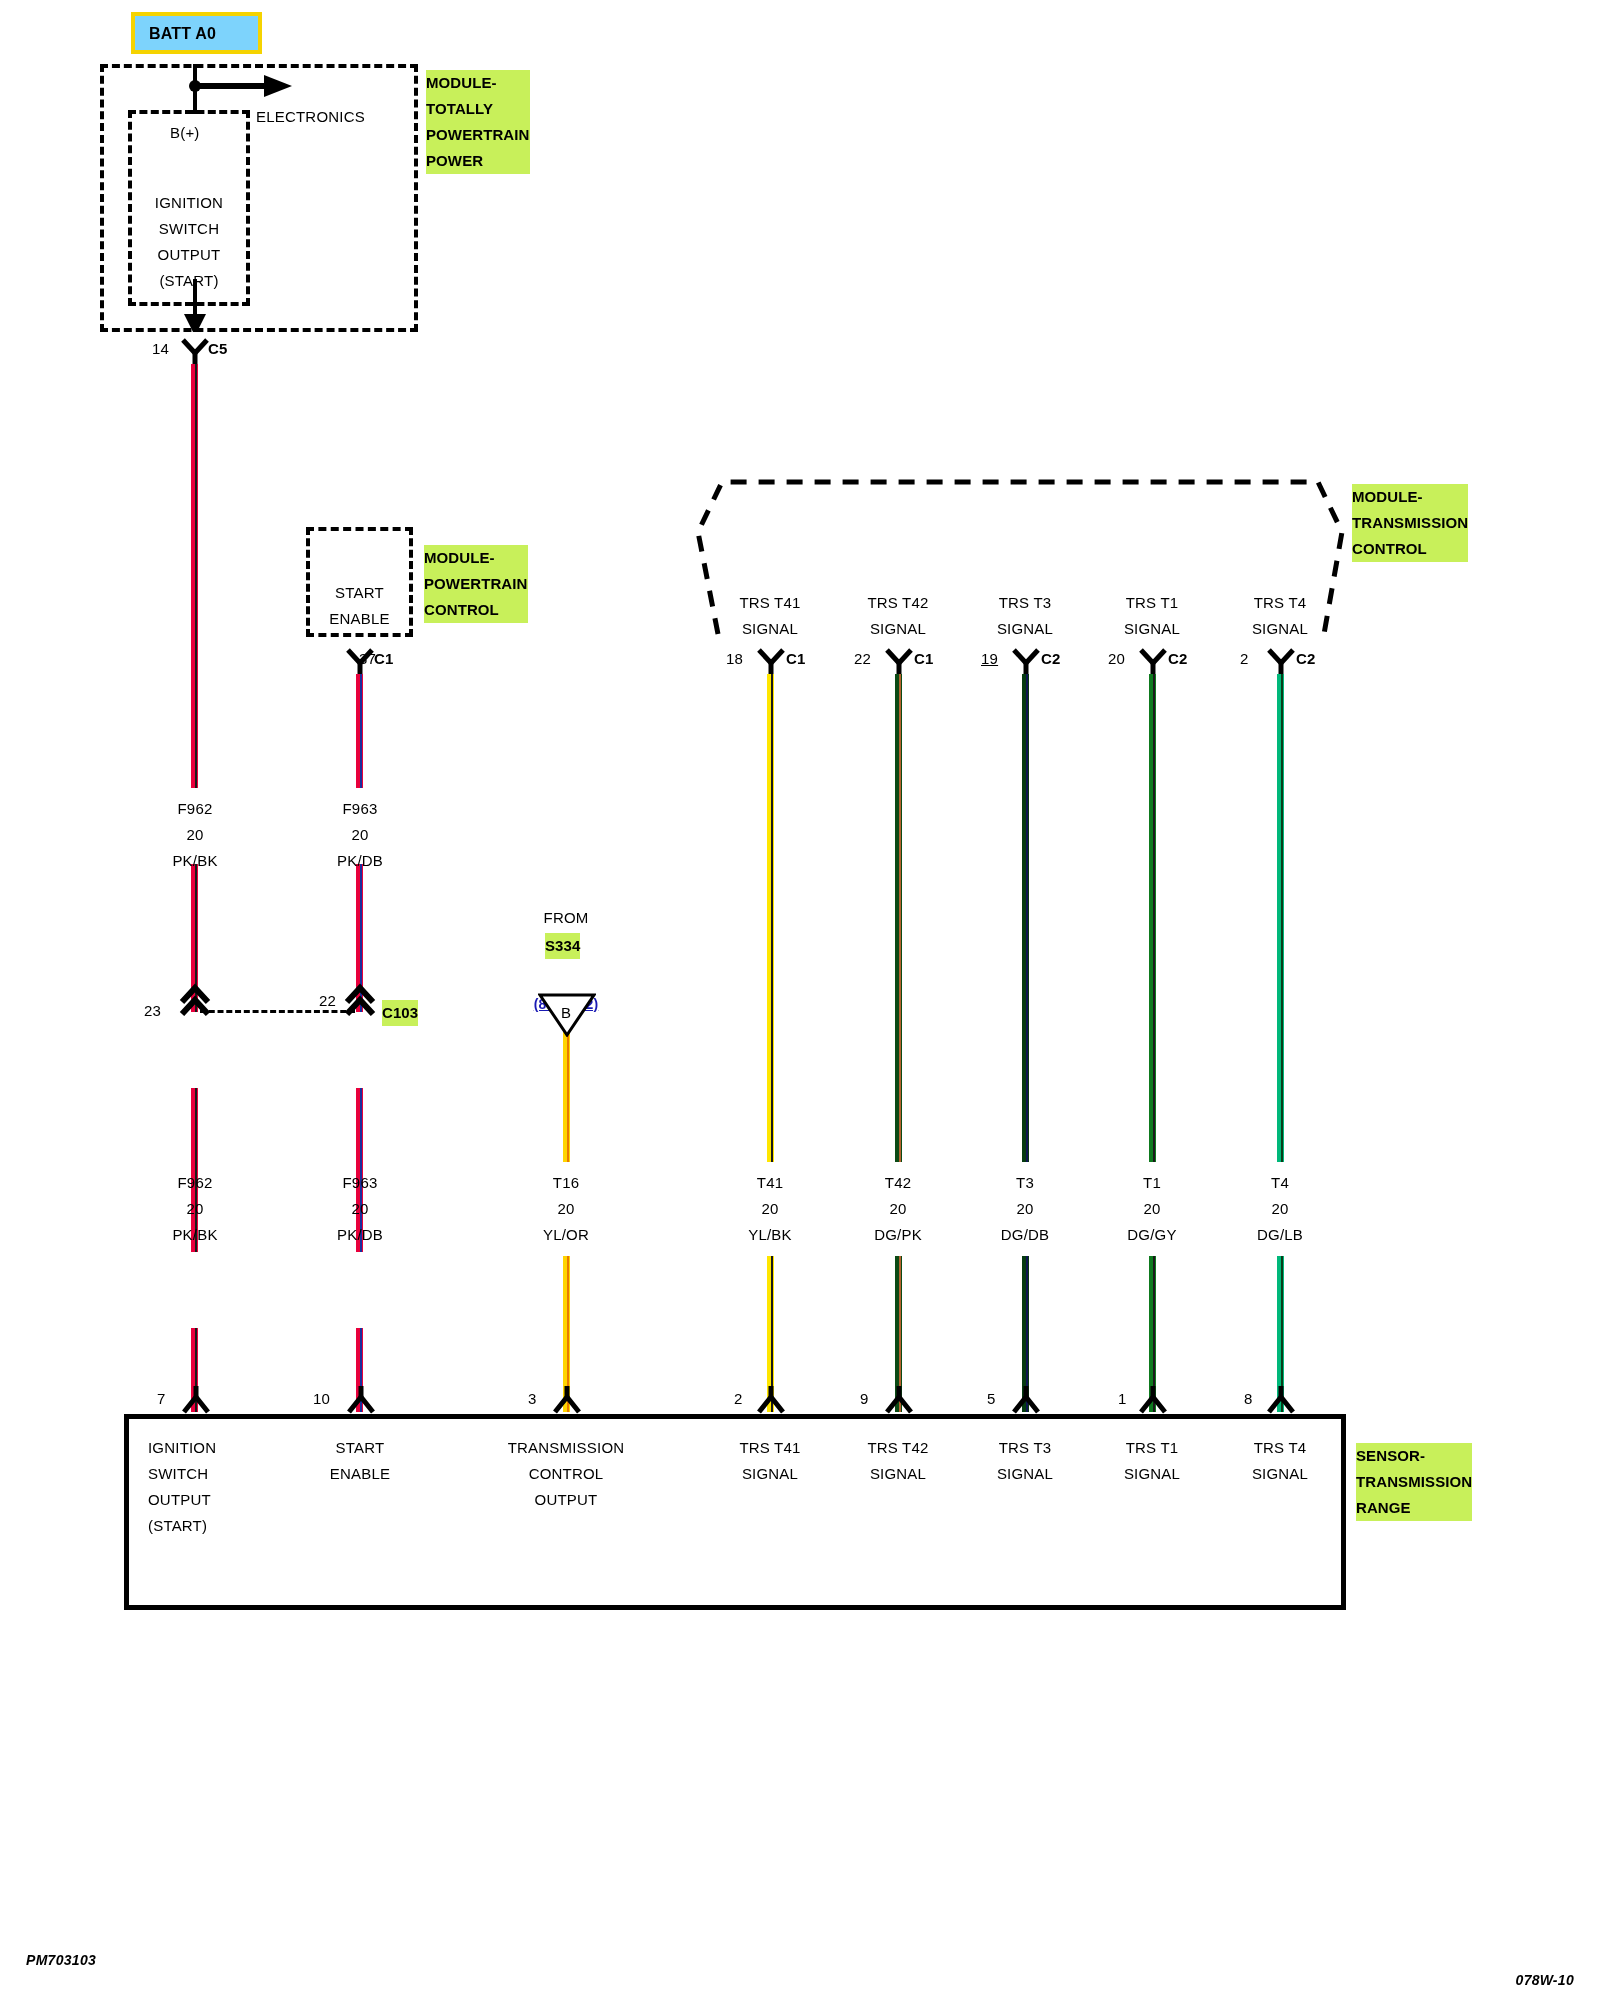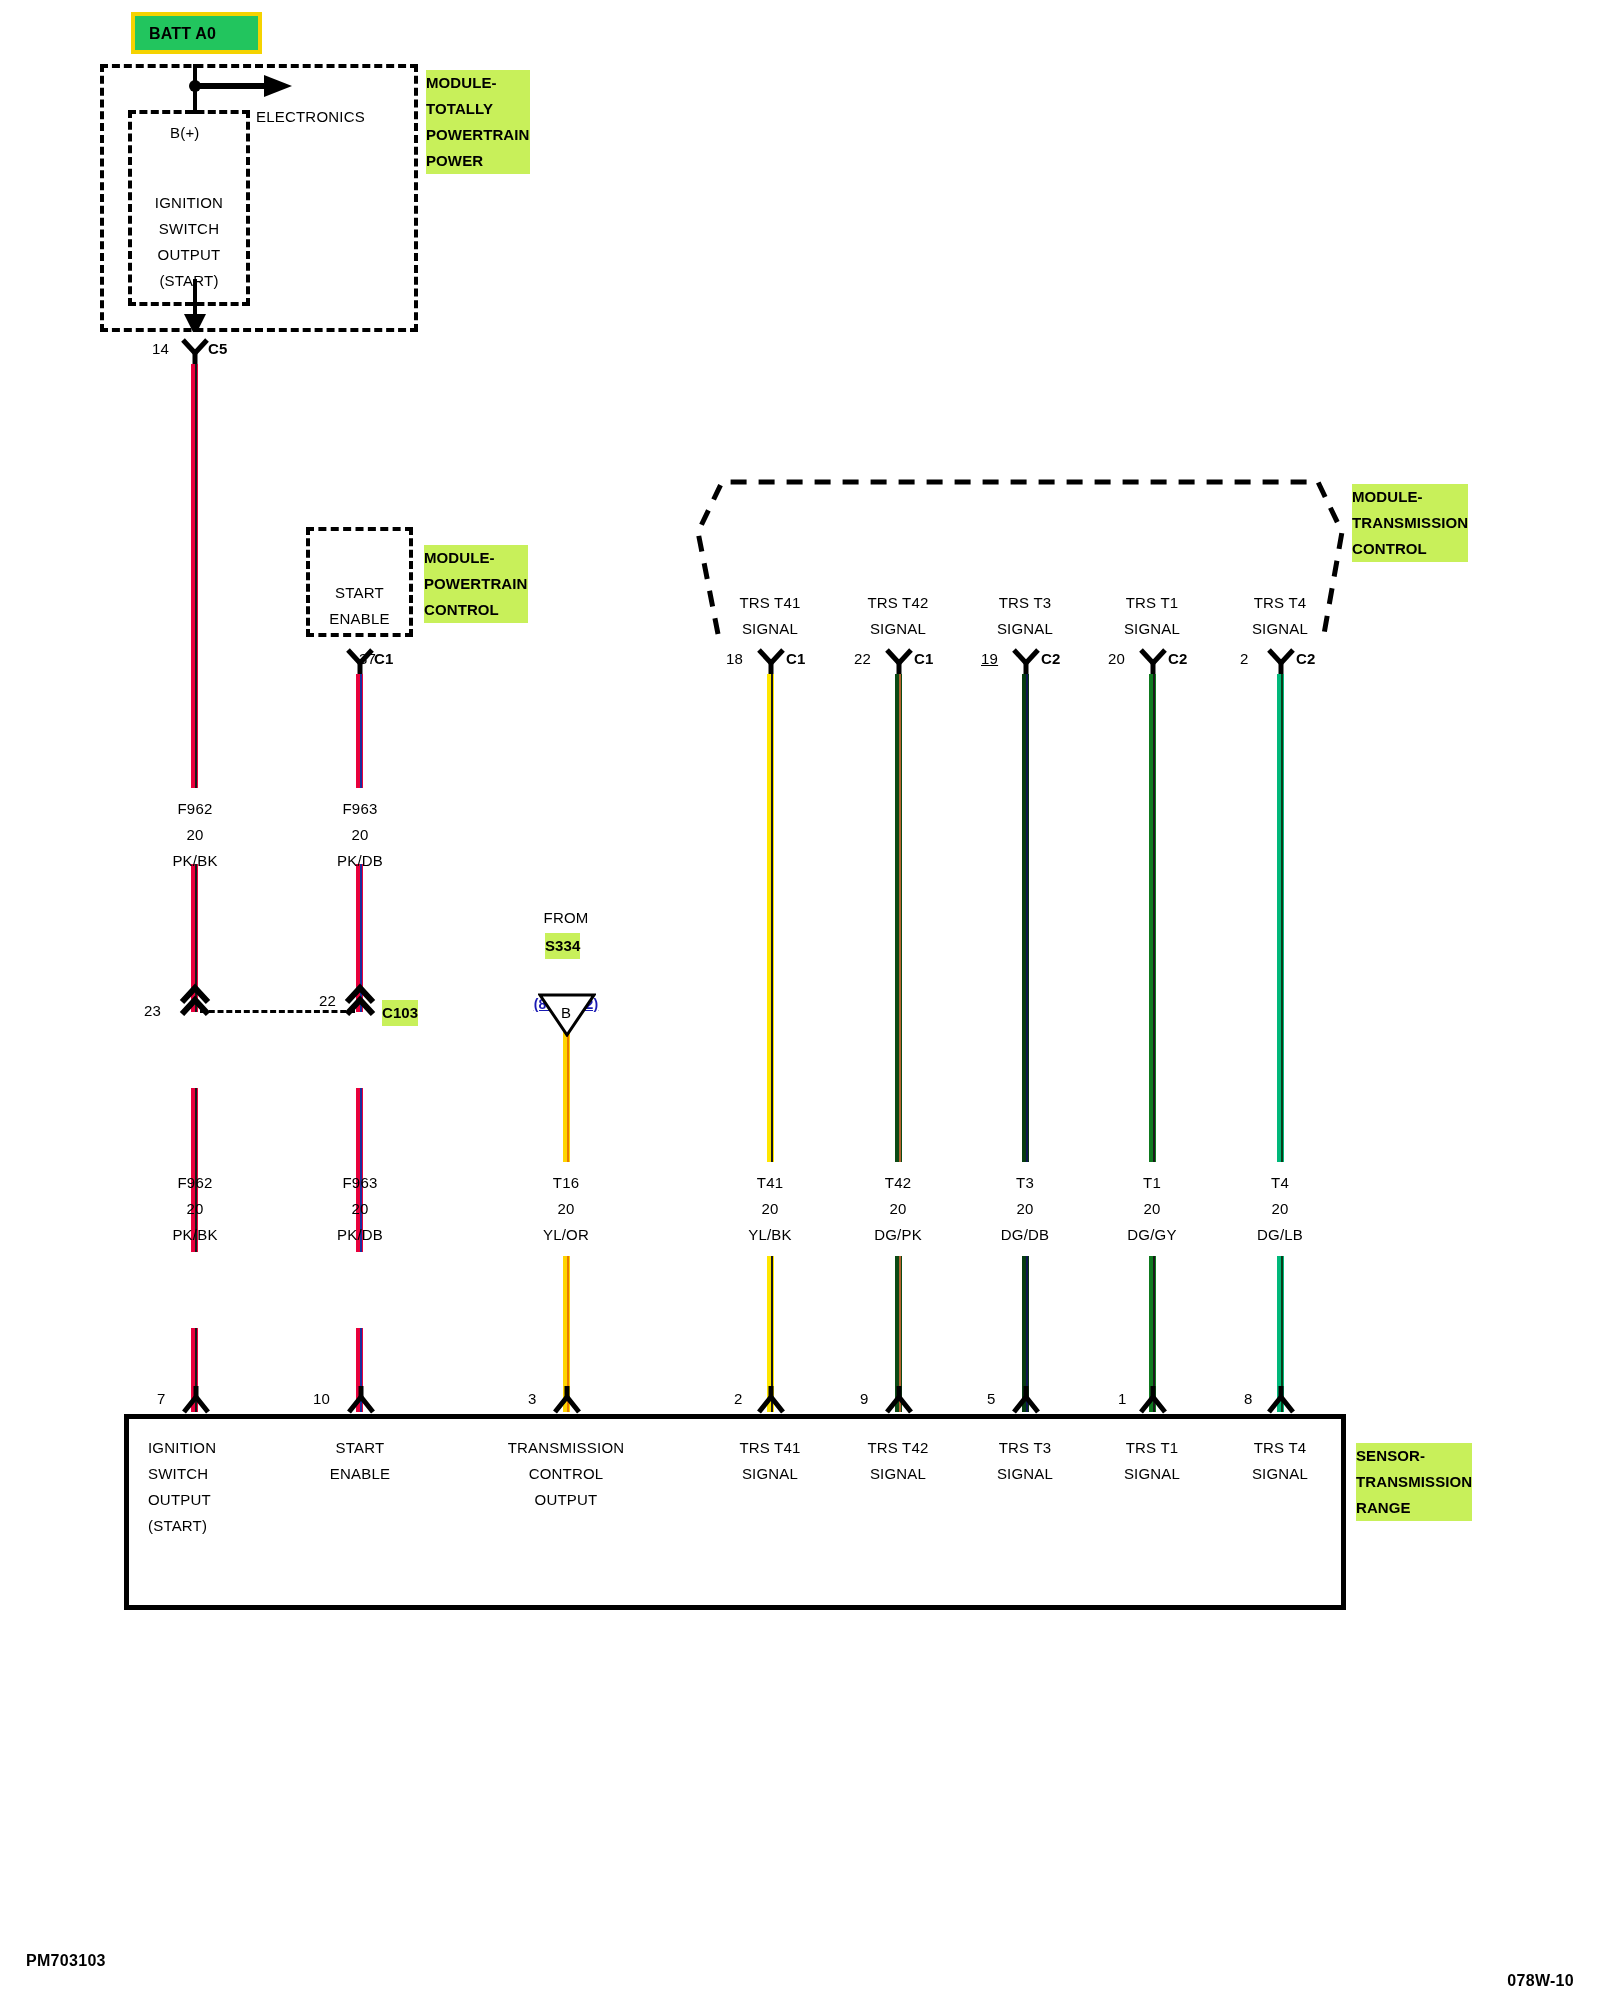--- a/index.html
+++ b/index.html
@@ -46,41 +46,42 @@
     background: transparent;
   }
   .solidbox {
     position: absolute;
     border: 5px solid #000;
     background: transparent;
   }
   .batt-box {
     position: absolute;
     border: 4px solid #f5d300;
-    background: #22c55e;
+    background: #7dd3fc;
   }
 
   
   .wire {
     position: absolute;
     width: 7px;
   }
   .wire .stripe { position: absolute; top: 0; height: 100%; width: 2px; }
 
   
   .dashline-h {
     position: absolute;
     height: 0;
     border-top: 3px dashed #000;
   }
   .footer {
     position: absolute;
-    font-size: 16px;
+    font-size: 14px;
     font-weight: bold;
     letter-spacing: 0.3px;
+    font-style: italic;
   }
   .blue { color: #1a1ab4; font-weight: bold; }
 </style>
 </head>
 <body>
 
 <div id="page">
 
   <div class="batt-box" style="left:131px; top:12px; width:131px; height:42px;">
     <div class="txt bold" style="left:14px; top:8px; font-size:16px; line-height:20px;">BATT A0</div>

